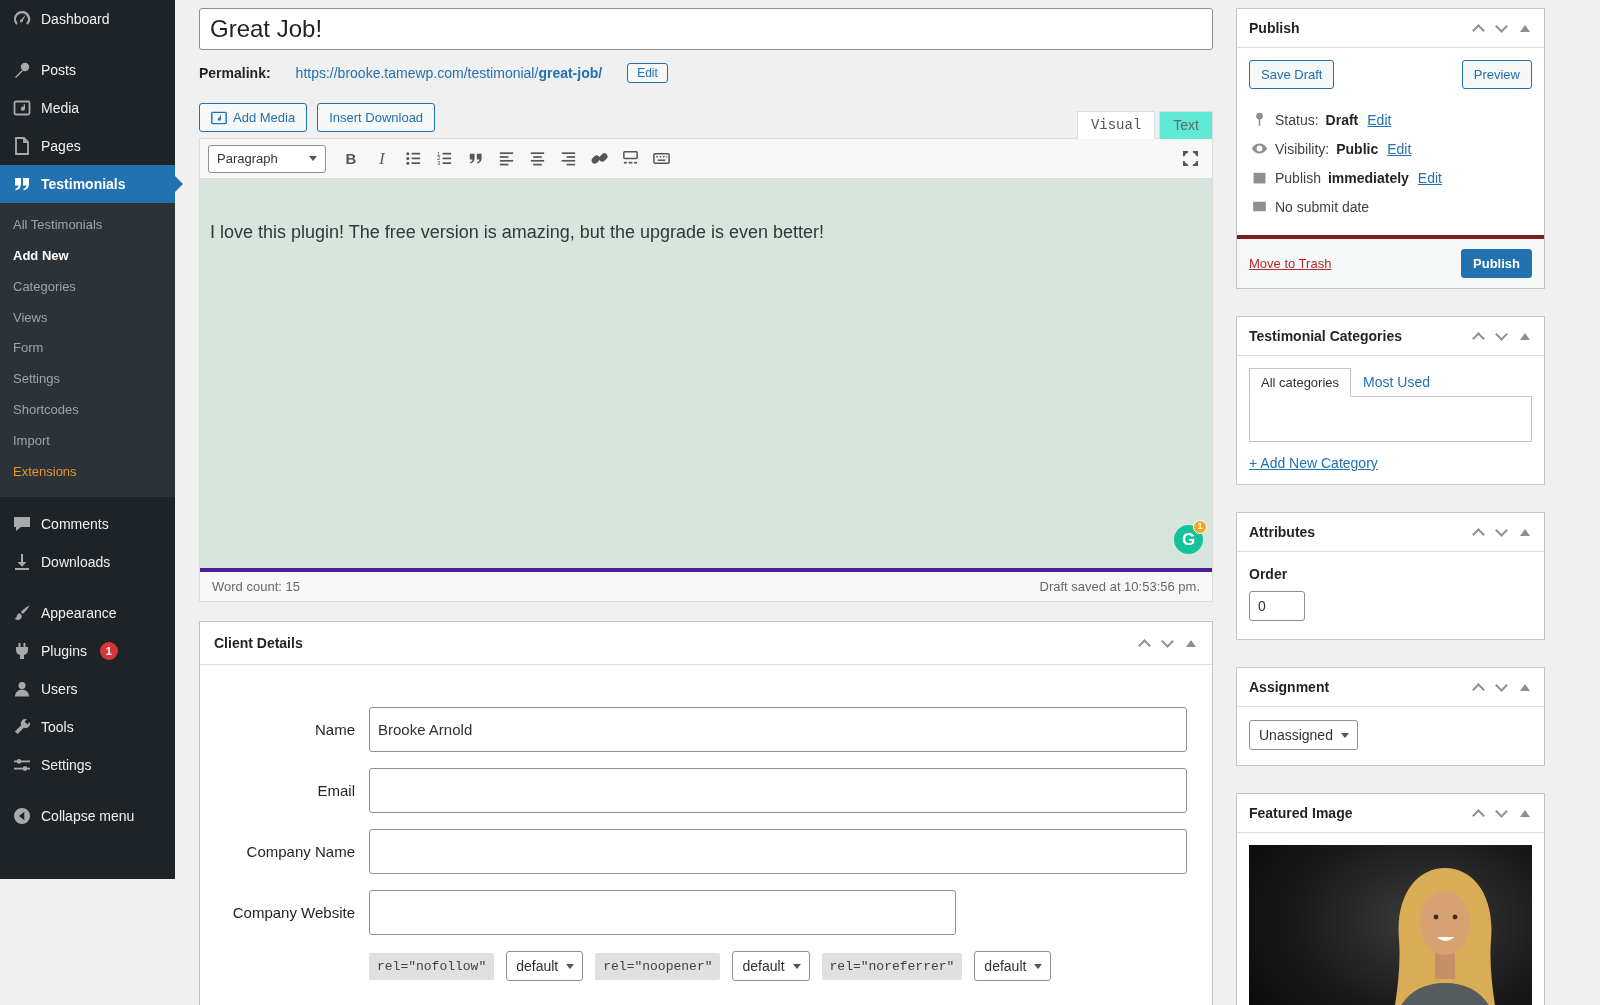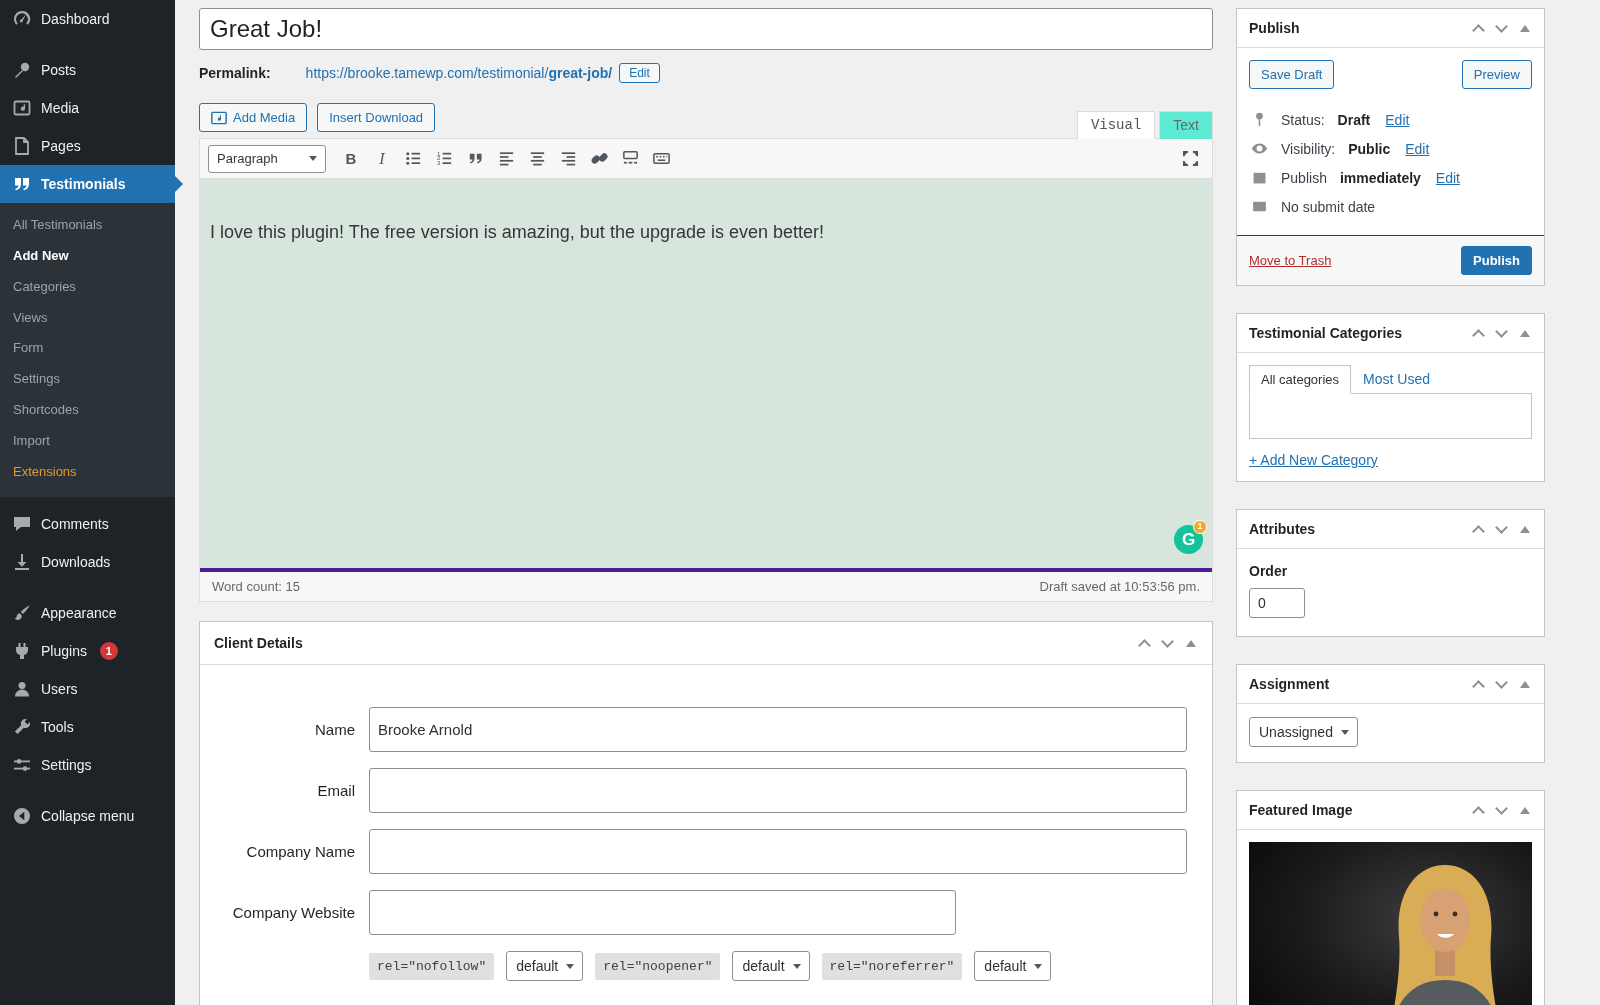--- a/index.html
+++ b/index.html
@@ -8,21 +8,21 @@
     position: relative;
     background: #f0f0f1;
     font-family: "Liberation Sans", sans-serif;
     overflow: hidden;
     color: #1d2327;
   }
   svg { display:block; }
 
   
   #adminmenu {
-    position: absolute; left:0; top:0; width:175px; height:1005px;
+    position: absolute; left:0; top:0; width:175px; height:879px;
     background:#1d2327; color:#f0f0f1; font-size:14px;
   }
   .menu-item {
     display:flex; align-items:center; gap:9px;
     padding:9px 10px 9px 12px; cursor:pointer; position:relative;
   }
   .menu-item .mi-icon { width:20px; height:20px; color:#a7aaad; flex:0 0 20px; }
   .menu-item .mi-icon svg { width:20px; height:20px; fill:currentColor; }
   .menu-item.sep { margin-top:13px; }
   .menu-item.active {
@@ -47,23 +47,23 @@
   .submenu-item.hot { color:#e5962e; }
 
   
   #main { position:absolute; left:199px; top:8px; width:1014px; }
 
   #title-input {
     width:100%; height:42px; font-size:24px; padding:3px 10px;
     border:1px solid #8c8f94; border-radius:3px; background:#fff; color:#1d2327;
     font-family:"Liberation Sans", sans-serif;
   }
-  .permalink-row { margin-top:13px; display:flex; align-items:center; gap:7px; font-size:14px; }
+  .permalink-row { margin-top:13px; display:flex; align-items:center; gap:25px; font-size:14px; }
   .pl-label { font-weight:700; }
-  .pl-link { color:#2271b1; text-decoration:none;margin-left:28px; }
+  .pl-link { color:#2271b1; text-decoration:none; }
   .pl-link b { font-weight:700; }
   .button {
     display:inline-flex; align-items:center; gap:6px;
     background:#f6f7f7; border:1px solid #2271b1; color:#2271b1;
     border-radius:3px; font-size:13px; padding:6px 11px; cursor:pointer;
     font-family:"Liberation Sans", sans-serif; text-decoration:none;
   }
   .button-small { padding:2px 9px; font-size:12px; }
   .button-primary { background:#2271b1; border-color:#2271b1; color:#fff; font-weight:600; }
 
@@ -166,27 +166,27 @@
   .stars { display:flex; gap:5px; padding-left:12px; }
   .star { font-size:29px; line-height:1; color:#176a9e; cursor:pointer; }
   .star.light { color:#35b2e5; }
 
   
   #side { position:absolute; left:1236px; top:8px; width:309px; }
   #side .postbox { margin-bottom:27px; }
 
   .publish-body { padding:12px 12px 0; }
   .submit-top { display:flex; justify-content:space-between; margin-bottom:16px; }
-  .misc-row { display:flex; align-items:center; gap:13px; padding:6px 2px; font-size:14px; color:#3c434a; }
+  .misc-row { display:flex; align-items:center; gap:7px; padding:6px 2px; font-size:14px; color:#3c434a; }
   .misc-row .pb-icon { width:17px; height:17px; color:#8c8f94; flex:0 0 17px; }
   .misc-row .pb-icon svg { width:17px; height:17px; fill:currentColor; stroke:none; }
   .misc-row b { color:#1d2327; }
   .edit-link { color:#2271b1; text-decoration:underline; cursor:pointer; margin-left:2px; }
   .publish-footer {
-    margin-top:14px; background:#f6f7f7; border-top:1px solid #7f1d1d;
+    margin-top:14px; background:#f6f7f7; border-top:4px solid #7f1d1d;
     padding:10px 12px; display:flex; align-items:center; justify-content:space-between;
   }
   .trash-link { color:#b32d2e; font-size:13px; text-decoration:underline; cursor:pointer; }
 
   .cat-body { padding:12px; }
   .cat-tabs { display:flex; align-items:flex-end; position:relative; z-index:2; }
   .cat-tab-active {
     background:#fff; border:1px solid #c3c4c7; border-bottom:1px solid #fff;
     padding:6px 11px; font-size:13px; color:#2c3338; margin-bottom:-1px; cursor:pointer;
   }

